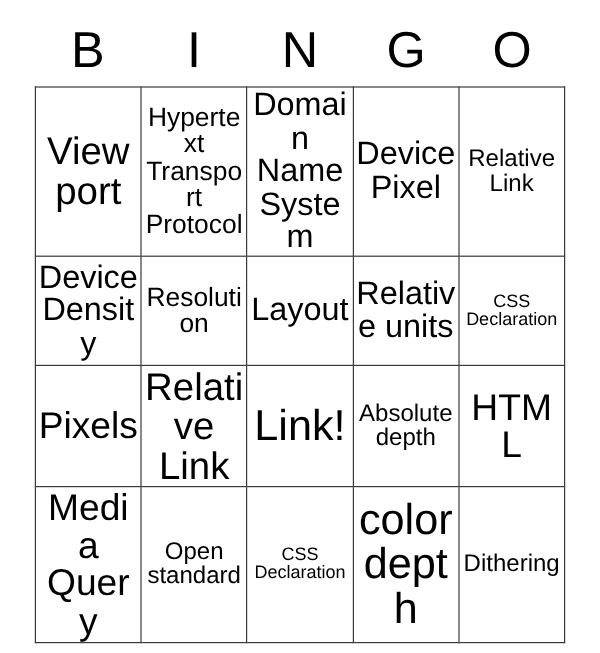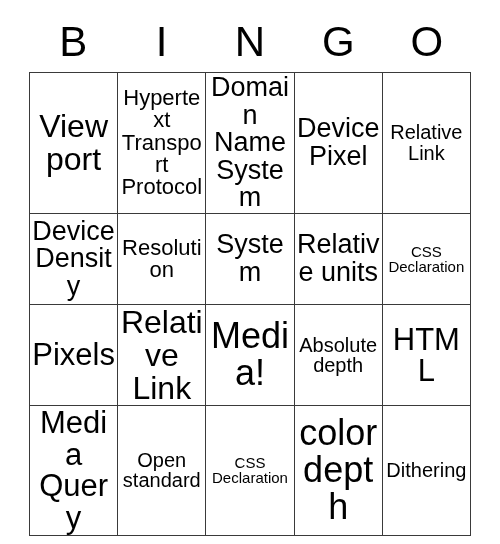--- a/index.html
+++ b/index.html
@@ -104,38 +104,38 @@
           </td>
       </tr>
       <tr>
         <td>
             <span class="cell-text fs-lg">Device Density</span>
           </td>
         <td>
             <span class="cell-text fs-xs">Resolution</span>
           </td>
         <td>
-            <span class="cell-text fs-lg">System</span>
+            <span class="cell-text fs-lg">Layout</span>
           </td>
         <td>
             <span class="cell-text fs-lg">Relative units</span>
           </td>
         <td>
             <span class="cell-text fs-xxs">CSS Declaration</span>
           </td>
       </tr>
       <tr>
         <td>
             <span class="cell-text fs-xl">Pixels</span>
           </td>
         <td>
             <span class="cell-text fs-md">Relative Link</span>
           </td>
         <td>
-            <span class="cell-text fs-huge">Media!</span>
+            <span class="cell-text fs-huge">Link!</span>
           </td>
         <td>
             <span class="cell-text fs-sm">Absolute depth</span>
           </td>
         <td>
             <span class="cell-text fs-xl">HTML</span>
           </td>
       </tr>
       <tr>
         <td>

